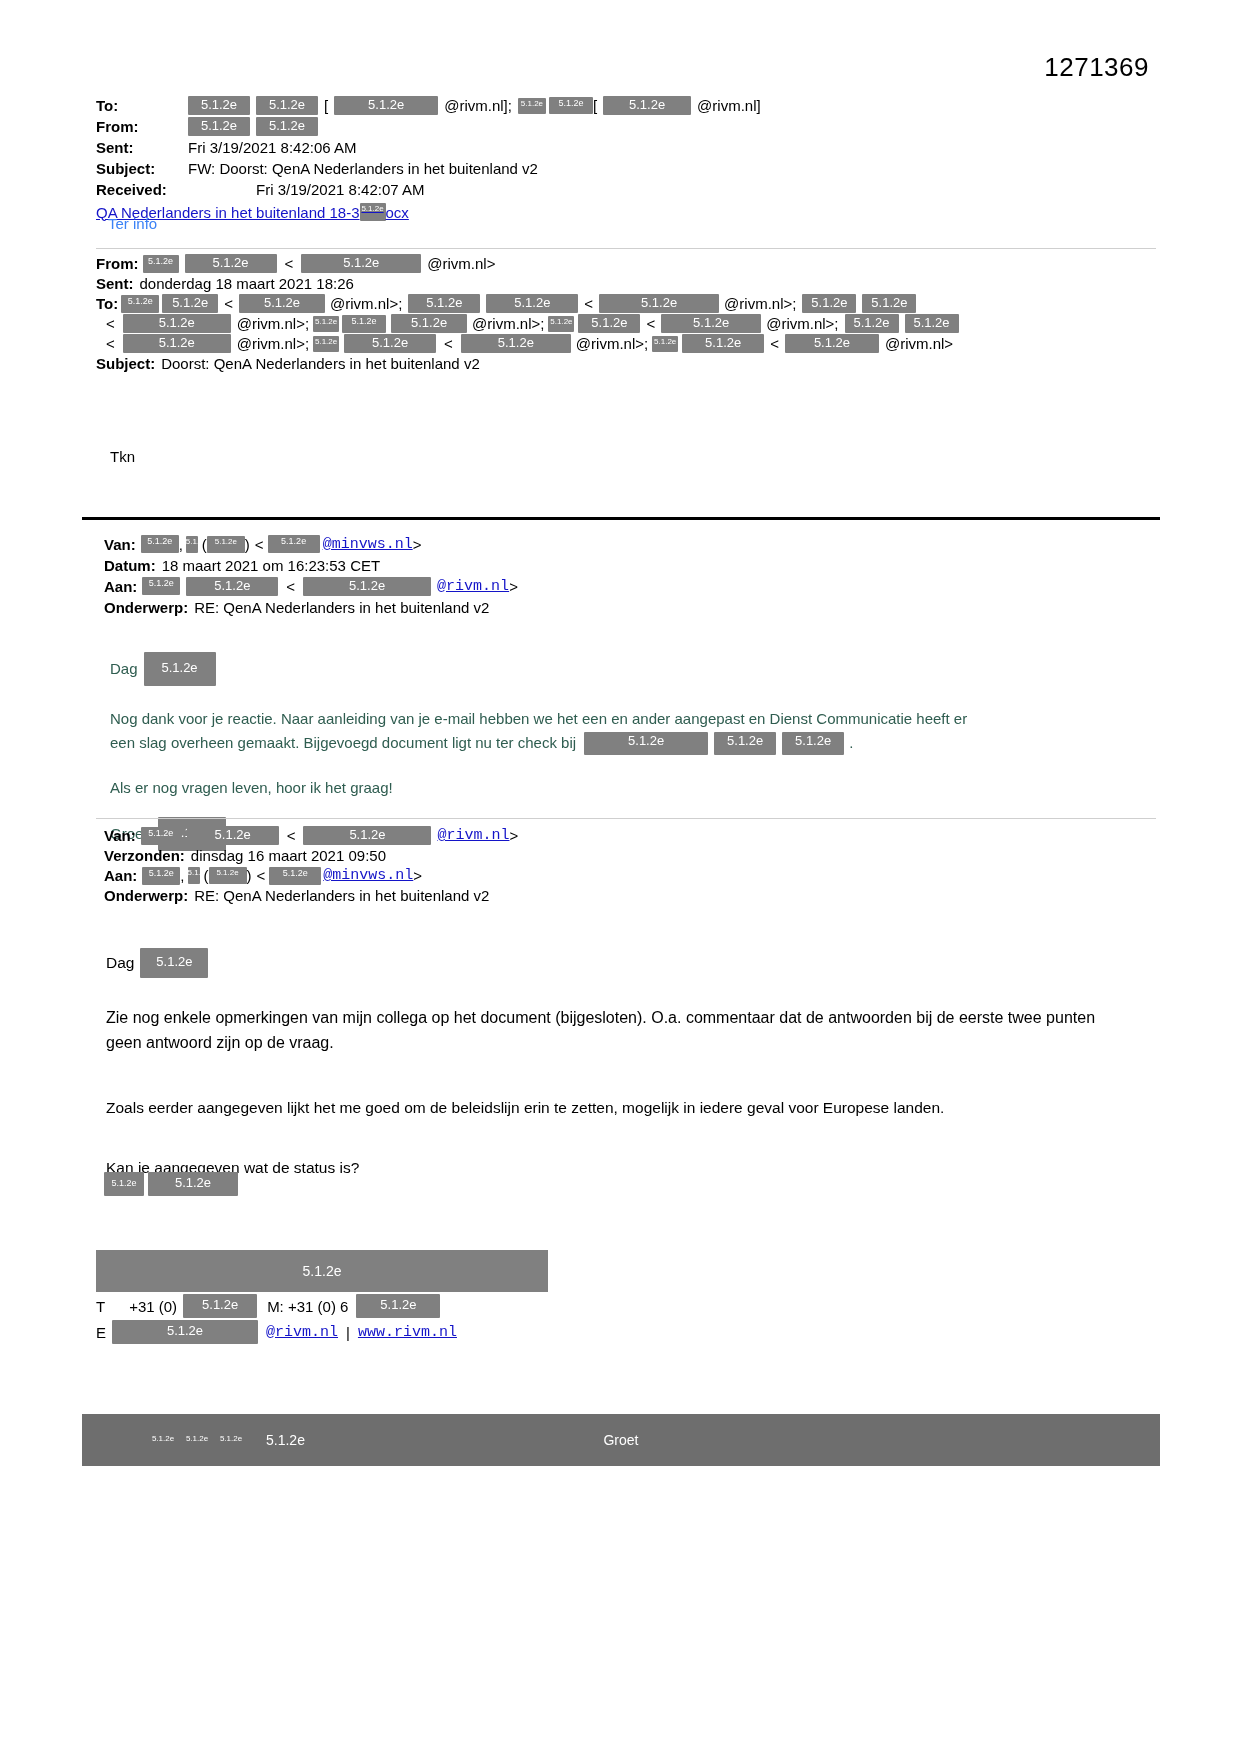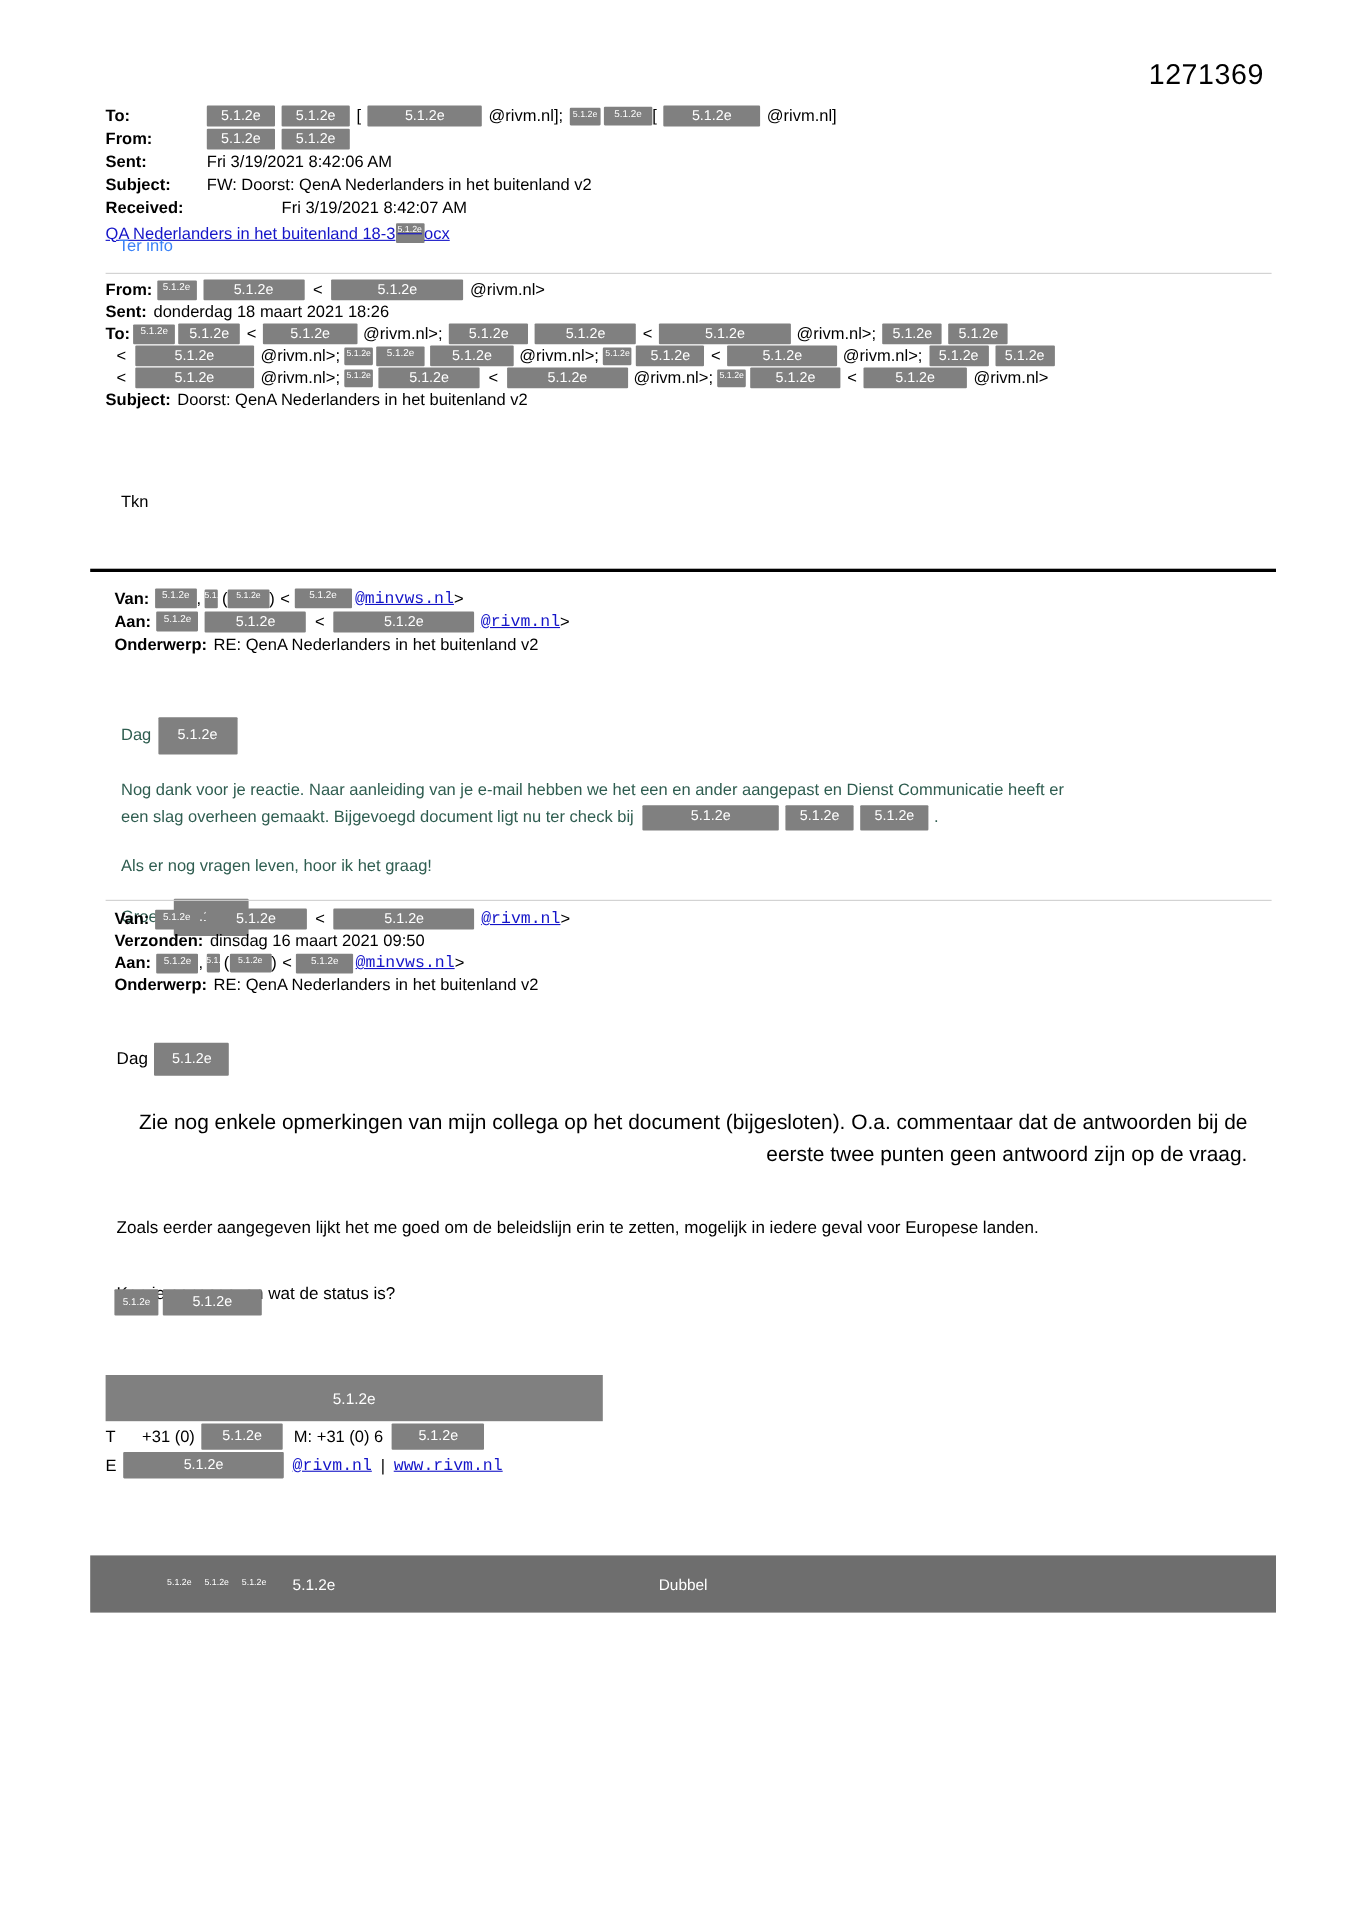--- a/index.html
+++ b/index.html
@@ -378,20 +378,24 @@
       <span class="red xs" style="width:12px;height:15px;margin-left:3px;">5.1.2e</span>
       <span style="margin-left:4px;">(</span>
       <span class="red xs" style="width:38px;height:15px;">5.1.2e</span>
       <span>)</span>
       <span style="margin-left:5px;">&lt;</span>
       <span class="red sm" style="width:52px;height:16px;margin-left:4px;">5.1.2e</span>
       <span class="link" style="margin-left:3px;">@minvws.nl</span>
       <span>&gt;</span>
     </div>
 
+    <div class="lineRow">
+      <span class="lbl">Datum:</span>
+      <span style="margin-left:6px;">18 maart 2021 om 16:23:53 CET</span>
+    </div>
 
     <div class="lineRow">
       <span class="lbl">Aan:</span>
       <span class="red sm" style="width:38px;height:16px;margin-left:5px;">5.1.2e</span>
       <span class="red" style="width:92px;height:17px;margin-left:6px;">5.1.2e</span>
       <span style="margin-left:8px;">&lt;</span>
       <span class="red" style="width:128px;height:17px;margin-left:8px;">5.1.2e</span>
       <span class="link" style="margin-left:6px;">@rivm.nl</span>
       <span>&gt;</span>
     </div>
@@ -464,21 +468,21 @@
       <span class="lbl">Onderwerp:</span>
       <span style="margin-left:6px;">RE: QenA Nederlanders in het buitenland v2</span>
     </div>
   </div>
 
   <div style="position:absolute;left:106px;top:948px;width:1028px;">
     <div style="display:flex;align-items:center;">
       <span style="font-size:15.5px;">Dag</span>
       <span class="red" style="width:68px;height:28px;line-height:26px;margin-left:6px;">5.1.2e</span>
     </div>
-    <p style="font-size:19px;line-height:1.55;margin:28px 0 0 0;text-align:right;">Zie nog enkele opmerkingen van mijn collega op het document (bijgesloten). O.a. commentaar dat de antwoorden bij de eerste twee punten geen antwoord zijn op de vraag.</p>
+    <p style="font-size:16px;line-height:1.55;margin:28px 0 0 0;">Zie nog enkele opmerkingen van mijn collega op het document (bijgesloten). O.a. commentaar dat de antwoorden bij de eerste twee punten geen antwoord zijn op de vraag.</p>
     <p style="font-size:15.5px;line-height:1.55;margin:40px 0 0 0;">Zoals eerder aangegeven lijkt het me goed om de beleidslijn erin te zetten, mogelijk in iedere geval voor Europese landen.</p>
     <p style="font-size:15.5px;line-height:1.55;margin:36px 0 0 0;">Kan je aangegeven wat de status is?</p>
   </div>
 
   <div class="sig">
     <div class="namebar" style="display:flex;align-items:center;">
       <span class="red sm" style="width:40px;height:22px;line-height:20px;">5.1.2e</span>
       <span class="red" style="width:90px;height:22px;line-height:20px;margin-left:4px;">5.1.2e</span>
     </div>
   </div>
@@ -501,16 +505,16 @@
     </div>
   </div>
 
   <div class="footerbar">
     <div class="footer-left">
       <span class="red xs" style="width:26px;height:13px;background:transparent;">5.1.2e</span>
       <span class="red xs" style="width:26px;height:13px;background:transparent;">5.1.2e</span>
       <span class="red xs" style="width:26px;height:13px;background:transparent;">5.1.2e</span>
       <span class="big">5.1.2e</span>
     </div>
-    <div class="footer-center">Dubbel</div>
+    <div class="footer-center">Groet</div>
   </div>
 
 </div>
 
 </body></html>

